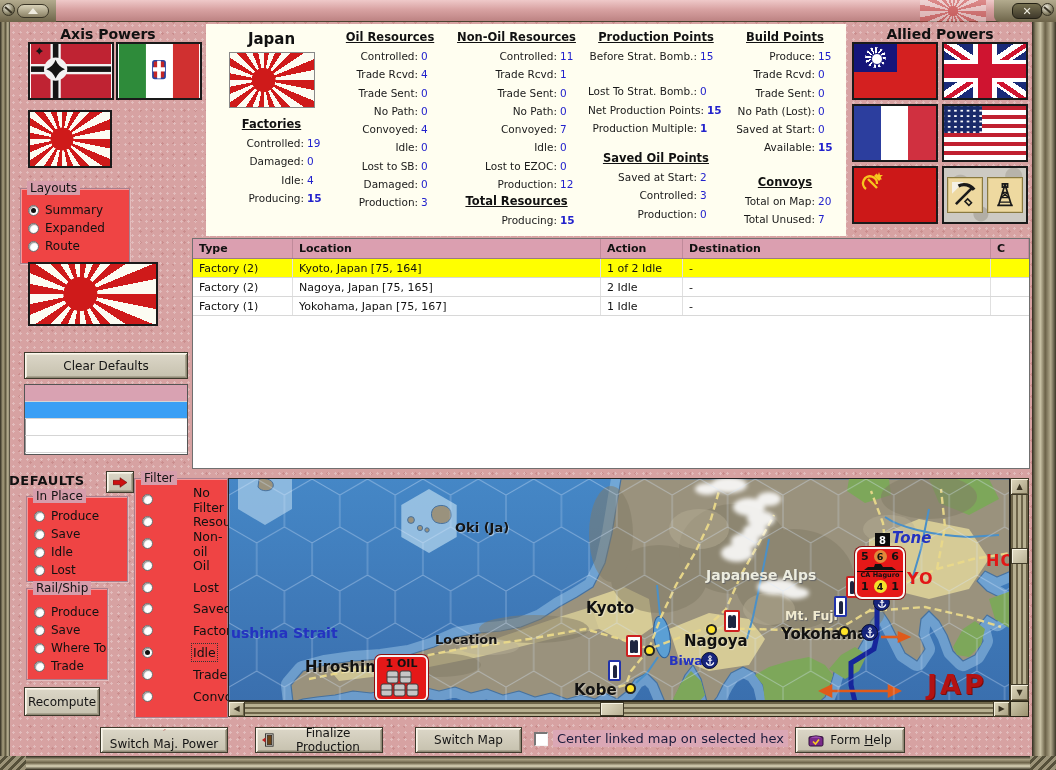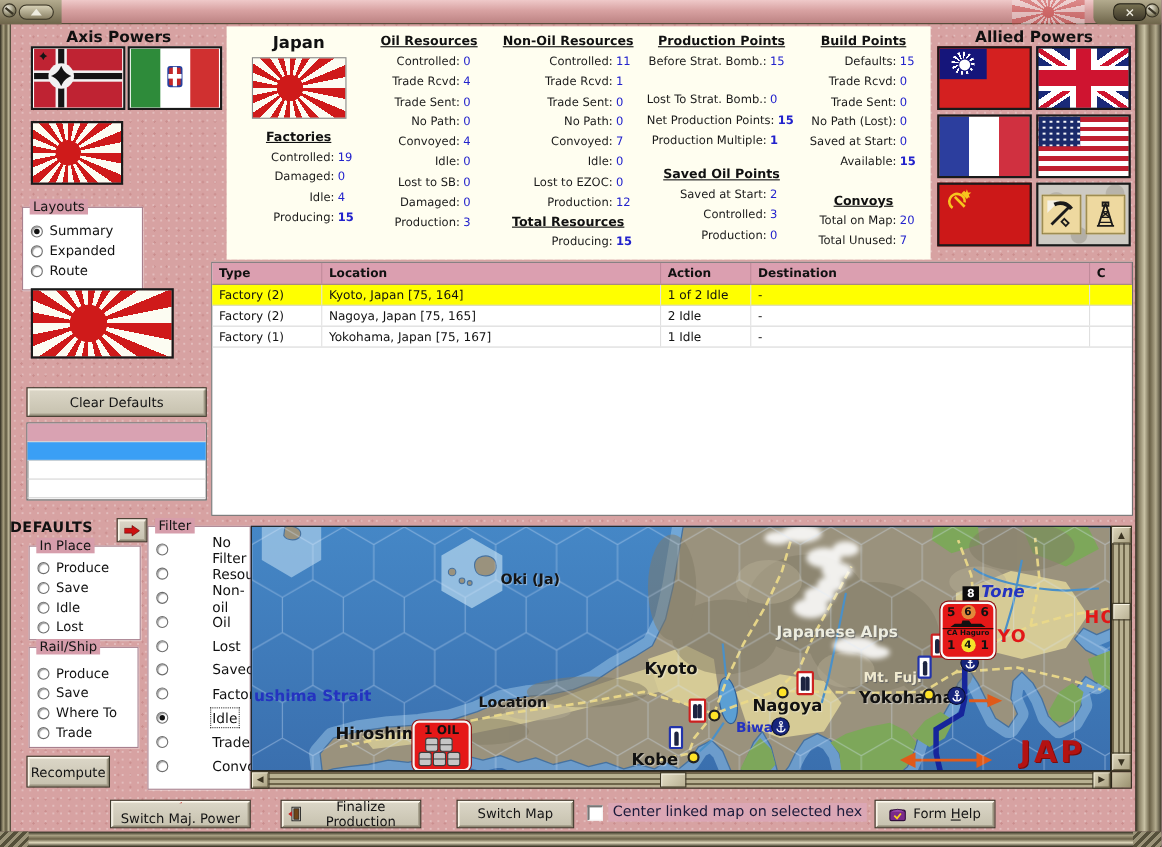--- a/index.html
+++ b/index.html
@@ -44,21 +44,21 @@
     background-size:7px 7px,11px 11px;background-position:0 0,4px 6px;z-index:1;}
 
   
   .abs{position:absolute;}
   .panel-title{font-size:14px;font-weight:bold;color:#111;text-align:center;z-index:5;}
   .flagbox{border:2px solid #1a1a1a;overflow:hidden;z-index:5;position:absolute;background:#fff;}
   .ensign{background:
      radial-gradient(circle at 40% 50%,#cf1a1a 0 20.5%,rgba(0,0,0,0) 21.3%),
      repeating-conic-gradient(from 0deg at 40% 50%,#cf1a1a 0 11.25deg,#fcfcf2 11.25deg 22.5deg);}
 
-  .gbox{position:absolute;background:#ffffff;border:1px solid #a8808e;
+  .gbox{position:absolute;background:#ef4444;border:1px solid #a8808e;
     box-shadow:inset 1px 1px 0 rgba(255,255,255,.45),1px 1px 0 rgba(255,255,255,.3);z-index:5;}
   .gbox .legend{position:absolute;top:-8px;left:6px;background:#d69dab;padding:0 3px;
     font-size:12px;color:#141414;line-height:14px;}
   .radio-item{display:flex;align-items:center;gap:6px;padding-left:7px;font-size:12px;color:#111;}
   .radio{width:11px;height:11px;border-radius:50%;background:#fff;border:1px solid #6e6e6e;
     box-shadow:inset 1px 1px 1px #9a9a9a;flex:none;}
   .radio.on{position:relative;}
   .radio.on::after{content:"";position:absolute;left:2px;top:2px;width:5px;height:5px;border-radius:50%;background:#111;}
   .radio-label.focus{outline:1px dotted #333;outline-offset:1px;}
 
@@ -291,21 +291,21 @@
         <div class="radio-item">
           <span class="radio"></span>
           <span class="radio-label">Idle</span>
         </div>
         <div class="radio-item">
           <span class="radio"></span>
           <span class="radio-label">Lost</span>
         </div>
       </div>
   </div>
-  <div class="gbox smallitems" style="left:26px;top:588px;width:100px;height:92px;padding-top:14px;">
+  <div class="gbox smallitems" style="left:26px;top:588px;width:82px;height:92px;padding-top:14px;">
     <span class="legend">Rail/Ship</span>
     <div>
         <div class="radio-item">
           <span class="radio"></span>
           <span class="radio-label">Produce</span>
         </div>
         <div class="radio-item">
           <span class="radio"></span>
           <span class="radio-label">Save</span>
         </div>
@@ -510,21 +510,21 @@
           <div class="stat-row">
             <span class="stat-label">Production:</span>
             <span class="stat-value">0</span>
           </div>
         </div>
     </div>
     <div class="statcol c5">
       <div>
           <div class="stat-title">Build Points</div>
           <div class="stat-row">
-            <span class="stat-label">Defaults:</span>
+            <span class="stat-label">Produce:</span>
             <span class="stat-value">15</span>
           </div>
           <div class="stat-row">
             <span class="stat-label">Trade Rcvd:</span>
             <span class="stat-value">0</span>
           </div>
           <div class="stat-row">
             <span class="stat-label">Trade Sent:</span>
             <span class="stat-value">0</span>
           </div>

